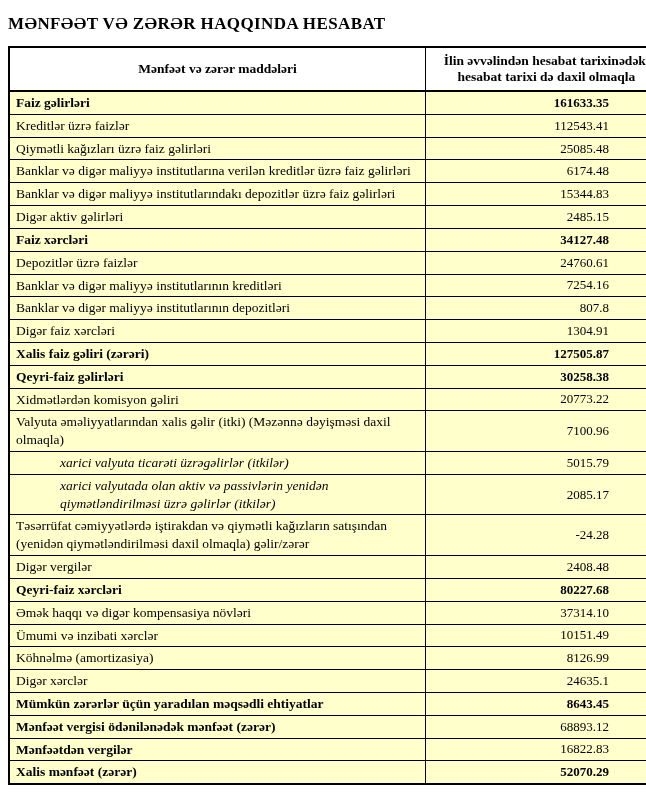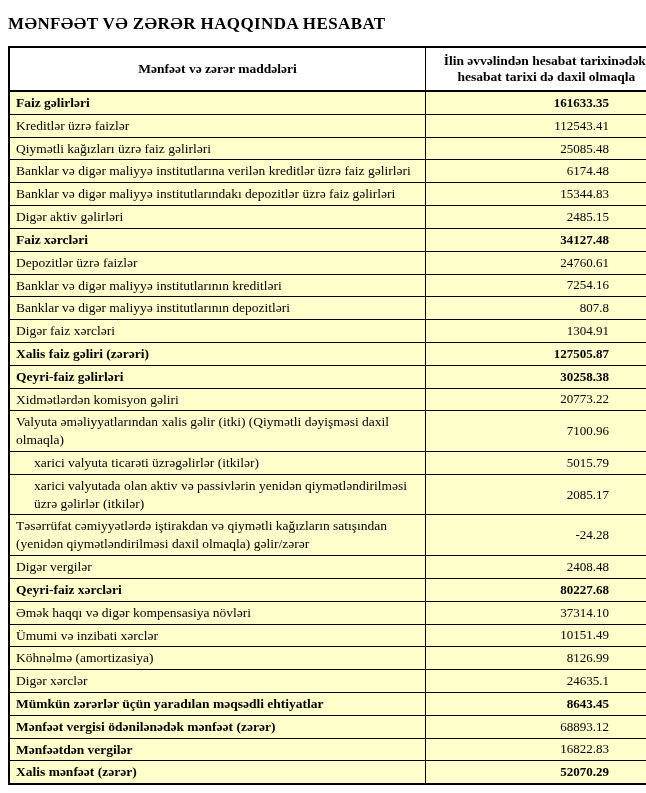--- a/index.html
+++ b/index.html
@@ -67,21 +67,22 @@
   tr.section td.value {
     font-weight: bold;
   }
   tr.section-label td.label {
     font-weight: bold;
   }
   tr.item td.label {
     margin-left: 30px;
   }
   tr.subitem td.label {
-    padding-left: 24px;
+    padding-left: 50px;
+    font-style: italic;
   }
 </style>
 </head>
 <body>
 
 <div class="page">
 
   <div class="report-title">MƏNFƏƏT VƏ ZƏRƏR HAQQINDA HESABAT</div>
 
 
@@ -143,21 +144,21 @@
         </tr>
         <tr class="section">
           <td class="label">Qeyri-faiz gəlirləri</td>
           <td class="value">30258.38</td>
         </tr>
         <tr class="item">
           <td class="label">Xidmətlərdən komisyon gəliri</td>
           <td class="value">20773.22</td>
         </tr>
         <tr class="item">
-          <td class="label">Valyuta əməliyyatlarından xalis gəlir (itki) (Qiymətli dəyişməsi daxil olmaqla)</td>
+          <td class="label">Valyuta əməliyyatlarından xalis gəlir (itki) (Məzənnə dəyişməsi daxil olmaqla)</td>
           <td class="value">7100.96</td>
         </tr>
         <tr class="subitem">
           <td class="label">xarici valyuta ticarəti üzrəgəlirlər (itkilər)</td>
           <td class="value">5015.79</td>
         </tr>
         <tr class="subitem">
           <td class="label">xarici valyutada olan aktiv və passivlərin yenidən qiymətləndirilməsi üzrə gəlirlər (itkilər)</td>
           <td class="value">2085.17</td>
         </tr>

